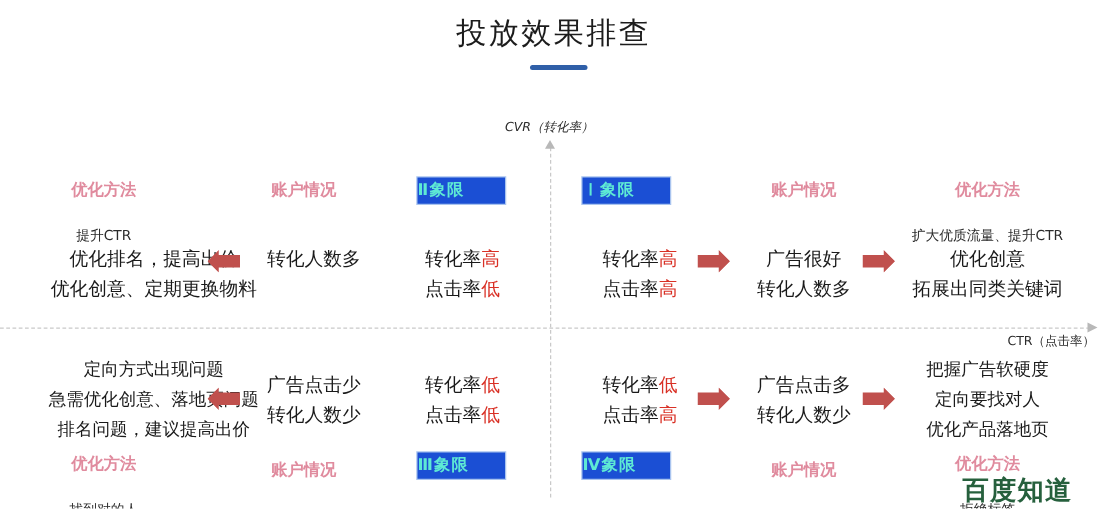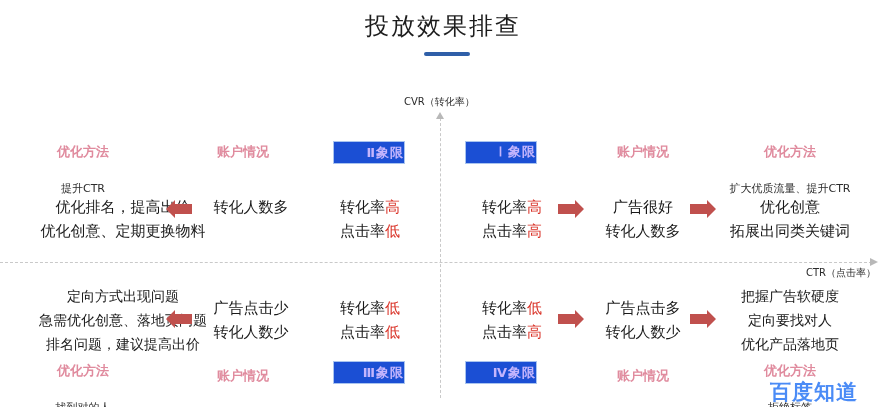--- a/index.html
+++ b/index.html
@@ -78,32 +78,32 @@
     border-top: 4px solid transparent;
     border-bottom: 4px solid transparent;
     border-left: 8px solid #b8b8b8;
   }
   .axis-label {
     position: absolute;
     font-size: 10px;
     color: #2b2b2b;
     white-space: nowrap;
   }
-  .axis-label-y { left: 404px; top: 95px; }
+  .axis-label-y { left: 404px; top: 95px; font-style: italic; }
   .axis-label-x { left: 806px; top: 266px; }
 
   
   .quad-badge {
     position: absolute;
     width: 70px;
     height: 21px;
     line-height: 21px;
-    text-align: right;
+    text-align: left;
     background: #1b4fd4;
-    color: #c4b5fd;
+    color: #5eead4;
     font-size: 13px;
     font-weight: bold;
     letter-spacing: 1px;
     box-shadow: 0 0 0 1px #a9c4ef;
   }
   .badge-q2 { left: 334px; top: 142px; }
   .badge-q1 { left: 466px; top: 142px; font-family: Liberation Mono, monospace; }
   .badge-q3 { left: 334px; top: 362px; }
   .badge-q4 { left: 466px; top: 362px; }
 
@@ -176,21 +176,21 @@
   .a-q4-1 { left: 690px; top: 310px; }
 
   
   .watermark {
     position: absolute;
     left: 770px;
     top: 378px;
     font-size: 21px;
     font-weight: bold;
     letter-spacing: 1px;
-    color: #3b82f6;
+    color: #14532d;
     opacity: 0.92;
     white-space: nowrap;
   }
 </style>
 </head>
 <body>
 
 <div id="canvas">
 
   <div class="page-title">投放效果排查</div>

